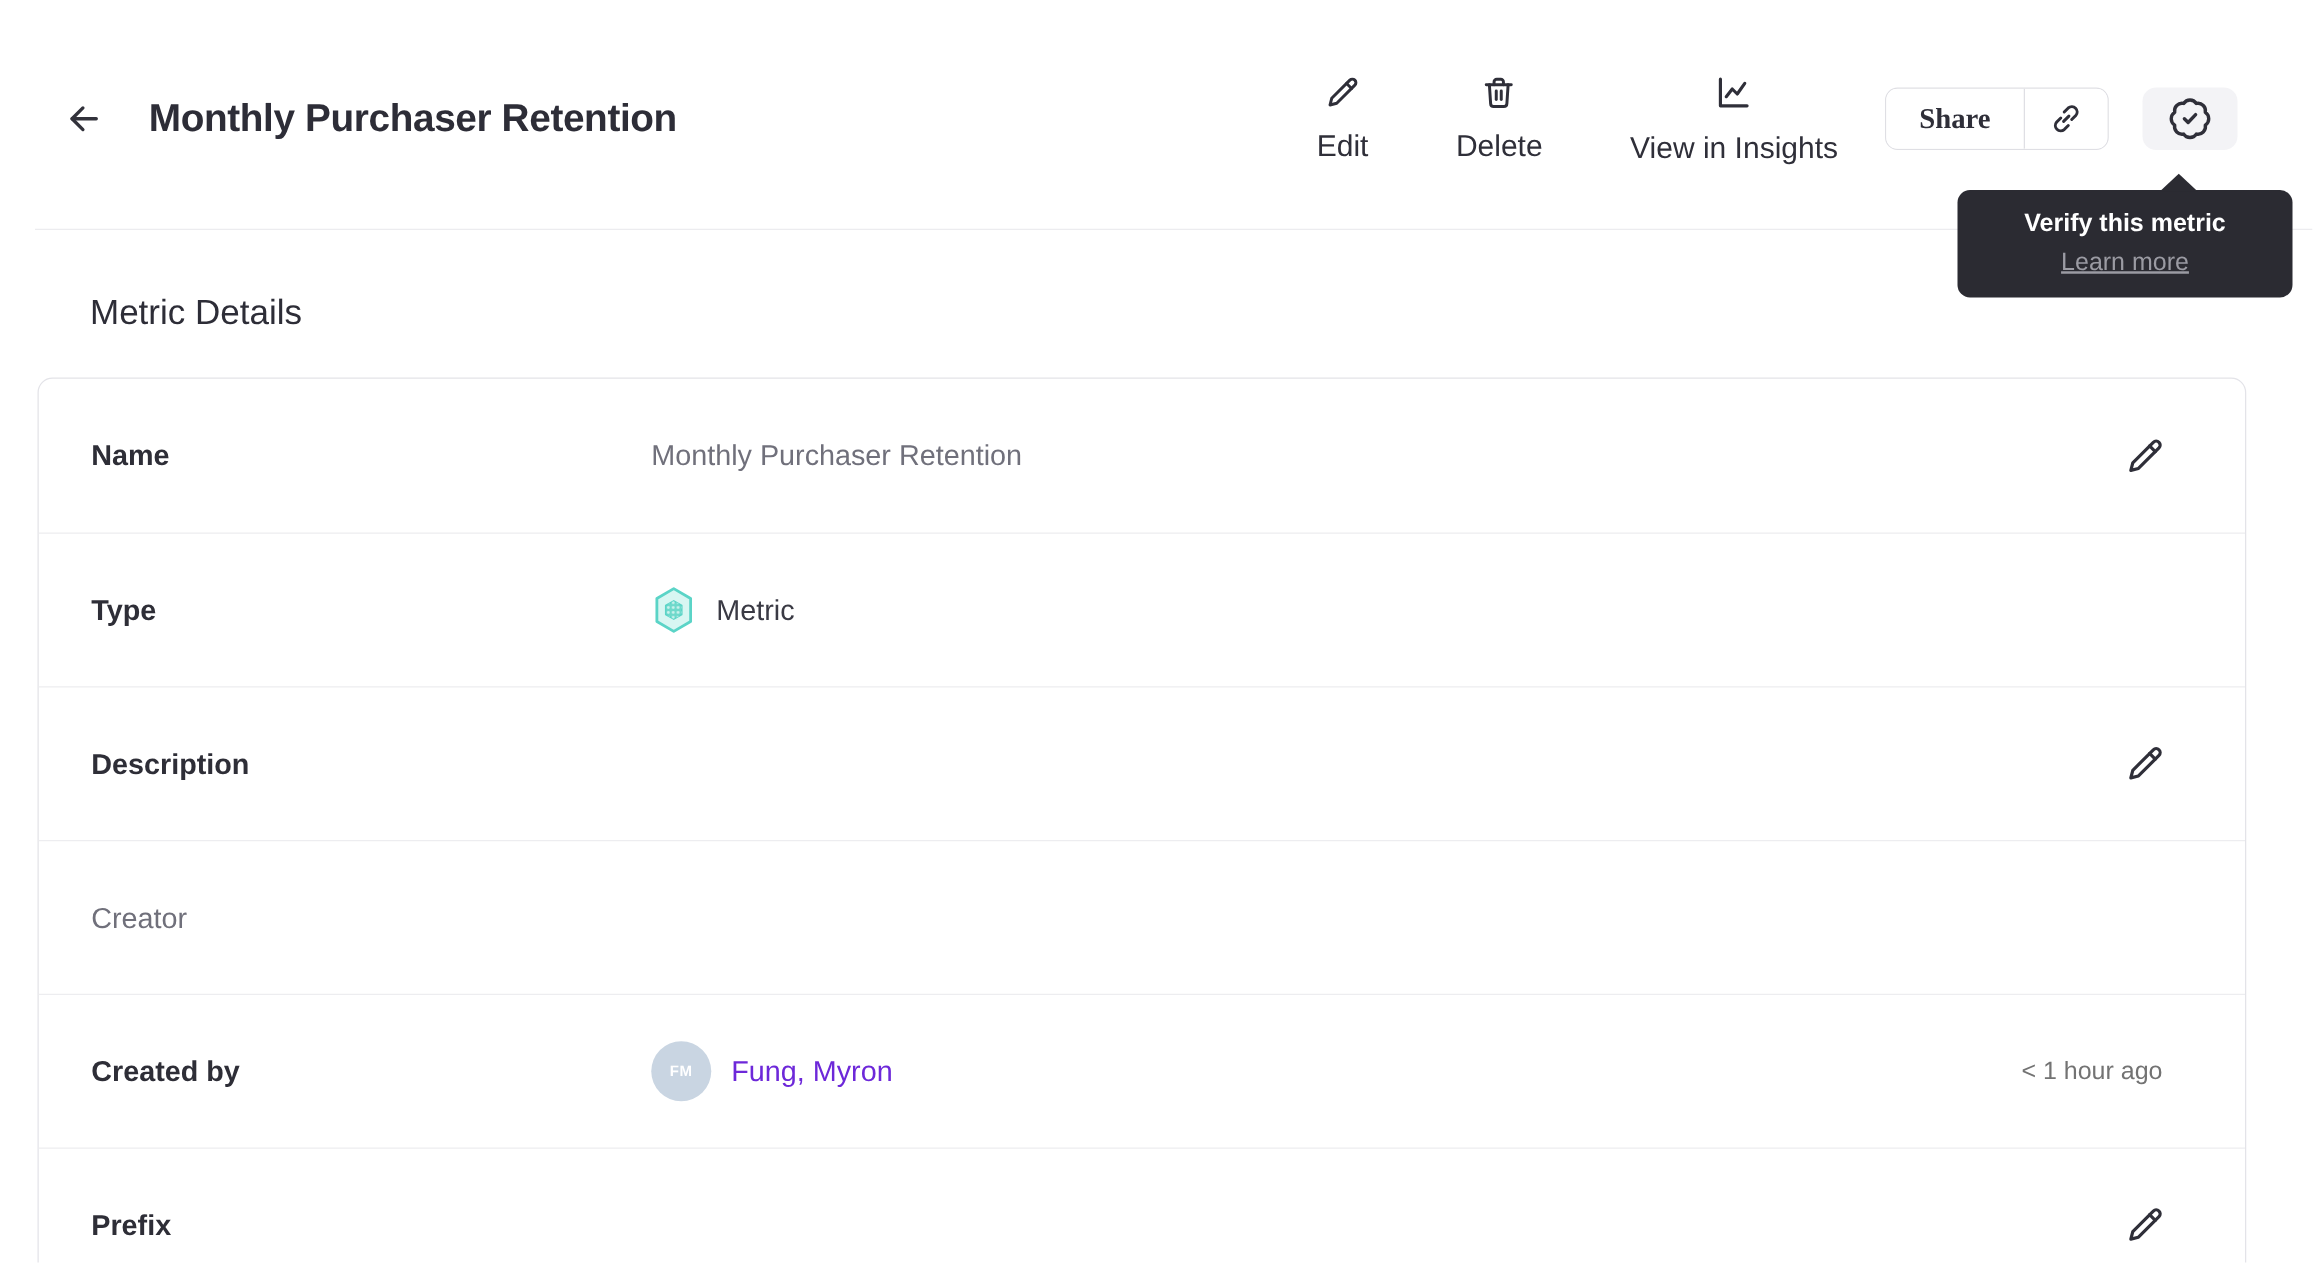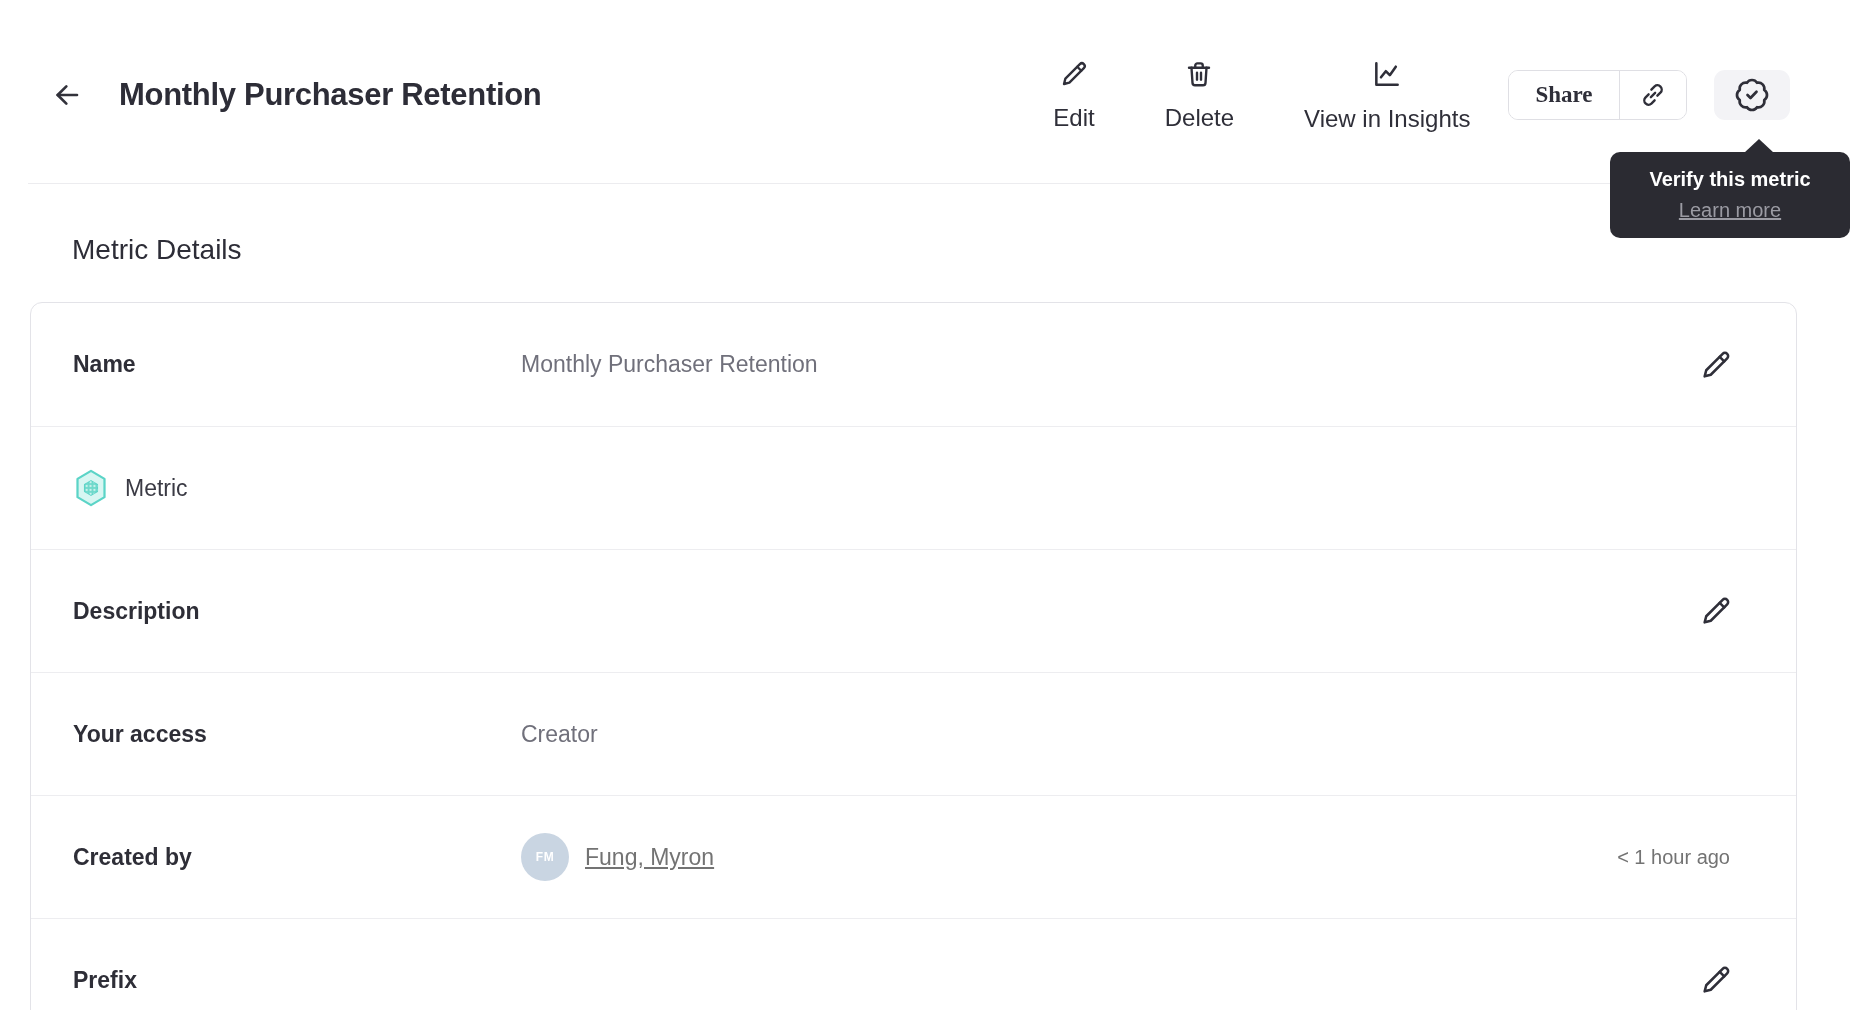--- a/index.html
+++ b/index.html
@@ -25,21 +25,21 @@
     cursor:pointer; font-family:inherit; font-size:23px; font-weight:600; color:#2f2f39; }
   .share-sep { width:1.5px; background:#dfdfe4; }
   .link-btn { width:66px; display:flex; align-items:center; justify-content:center;
     background:#fff; border:none; cursor:pointer; color:#2f2f39; }
   .verify-btn { margin-left:27px; width:76px; height:50px; border:none; border-radius:11px;
     background:#f3f3f6; display:flex; align-items:center; justify-content:center;
     cursor:pointer; color:#2f2f39; }
   .header-divider { position:absolute; left:28px; right:0; bottom:0; height:1.5px; background:#ececef; }
 
   
-  .tooltip { position:absolute; top:152px; right:0; width:240px; z-index:5;
+  .tooltip { position:absolute; top:152px; right:16px; width:268px; z-index:5;
     background:#2b2b32; border-radius:10px; padding:15px 12px 16px; text-align:center; }
   .tooltip-arrow { position:absolute; top:-13px; right:76px; width:0; height:0;
     border-left:15px solid transparent; border-right:15px solid transparent;
     border-bottom:14px solid #2b2b32; }
   .tooltip-title { color:#ffffff; font-size:20px; font-weight:700; line-height:1.2; }
   .tooltip-link { display:inline-block; margin-top:8px; color:#9b9ba3; font-size:20px;
     text-decoration:underline; cursor:pointer; }
 
   
   .section-title { margin:50px 0 0 72px; font-size:28px; font-weight:400; color:#2d2d37; }
@@ -52,21 +52,21 @@
   .row-label { width:448px; flex:none; font-size:23px; font-weight:600; color:#2e2e37; }
   .row-value { display:flex; align-items:center; gap:16px; font-size:23px; color:#3a3a44; }
   .row-value.muted { color:#70707b; }
   .row-meta { margin-left:auto; font-size:20px; color:#737373; padding-right:8px; }
   .row-edit { margin-left:auto; width:44px; height:44px; display:flex; align-items:center;
     justify-content:center; background:none; border:none; cursor:pointer; color:#2f2f39; }
   .avatar { width:48px; height:48px; border-radius:50%; background:#c9d5e2; color:#ffffff;
     font-size:12px; font-weight:700; display:flex; align-items:center; justify-content:center;
     letter-spacing:0.5px; flex:none; }
   .hex-icon { flex:none; display:flex; }
-  .created-name { color:#737373;text-decoration:underline; }
+  .created-name { color:#6d28d9; }
 </style>
 </head>
 <body>
 
 <div class="header">
   <div class="header-row">
     <button class="back-btn">
       <span style="display:flex">
         <svg width="32" height="32" viewBox="0 0 24 24" fill="none" stroke="currentColor" stroke-width="2" stroke-linecap="round" stroke-linejoin="round">
             <path d="M19.5 12H5"></path>
@@ -155,20 +155,21 @@
       <span style="display:flex">
         <svg width="34" height="34" viewBox="0 0 24 24" fill="none" stroke="currentColor" stroke-width="1.8" stroke-linecap="round" stroke-linejoin="round">
             <path d="M4 20l1.1-4.3L16.7 4.1a2.25 2.25 0 0 1 3.2 3.2L8.3 18.9 4 20z"></path>
             <path d="M14.6 6.2l3.2 3.2"></path>
           </svg>
       </span>
     </button>
   </div>
 
   <div class="row">
+    <div class="row-label">Type</div>
     <div class="row-value">
       <span class="hex-icon">
         <svg width="36" height="40" viewBox="0 0 24 26">
           <defs>
             <pattern id="hexdots" x="0" y="0" width="2.6" height="2.6" patternUnits="userSpaceOnUse">
               <circle cx="1.3" cy="1.3" r="0.75" fill="#ffffff" opacity="0.65"></circle>
             </pattern>
           </defs>
           <path d="M12 1.6l9 5.3v12.2l-9 5.3-9-5.3V6.9z" fill="#d8f6f2" stroke="#5bd4c7" stroke-width="1.5" stroke-linejoin="round"></path>
           <path d="M12 8.1l4.3 2.5v4.8L12 17.9l-4.3-2.5v-4.8z" fill="#6fd9cb" stroke="#5bd4c7" stroke-width="0.8" stroke-linejoin="round"></path>
@@ -186,21 +187,20 @@
       <span style="display:flex">
         <svg width="34" height="34" viewBox="0 0 24 24" fill="none" stroke="currentColor" stroke-width="1.8" stroke-linecap="round" stroke-linejoin="round">
             <path d="M4 20l1.1-4.3L16.7 4.1a2.25 2.25 0 0 1 3.2 3.2L8.3 18.9 4 20z"></path>
             <path d="M14.6 6.2l3.2 3.2"></path>
           </svg>
       </span>
     </button>
   </div>
 
   <div class="row">
-    <div class="row-label">Your access</div>
     <div class="row-value muted">Creator</div>
   </div>
 
   <div class="row">
     <div class="row-label">Created by</div>
     <div class="row-value">
       <span class="avatar">FM</span>
       <span class="created-name">Fung, Myron</span>
     </div>
     <div class="row-meta">&lt; 1 hour ago</div>

